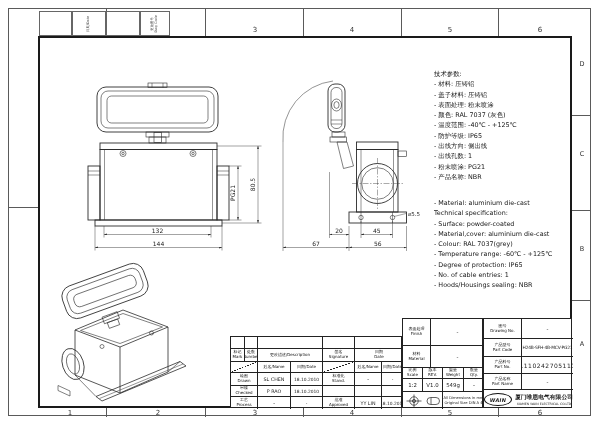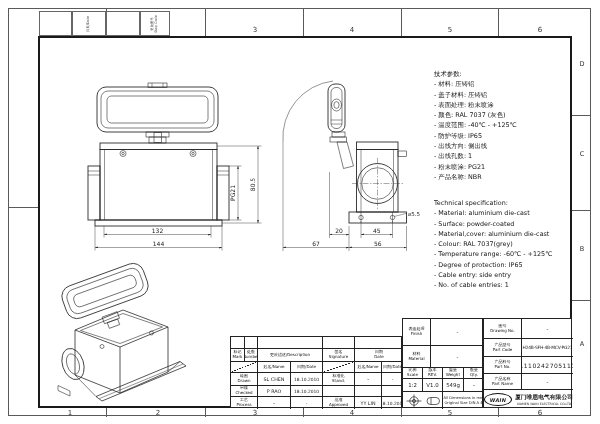--- a/index.html
+++ b/index.html
@@ -228,29 +228,29 @@
     <div>- 表面处理: 粉末喷涂</div>
     <div>- 颜色: RAL 7037 (灰色)</div>
     <div>- 温度范围: -40℃ - +125℃</div>
     <div>- 防护等级: IP65</div>
     <div>- 出线方向: 侧出线</div>
     <div>- 出线孔数: 1</div>
     <div>- 粉末喷涂: PG21</div>
     <div>- 产品名称: NBR</div>
   </div>
   <div class="specs" style="left:434px;top:198px">
+    <div>- Material: aluminium die-cast</div>
     <div>Technical specification:</div>
-    <div>- Material: aluminium die-cast</div>
     <div>- Surface: powder-coated</div>
     <div>- Material,cover: aluminium die-cast</div>
     <div>- Colour: RAL 7037(grey)</div>
     <div>- Temperature range: -60℃ - +125℃</div>
     <div>- Degree of protection: IP65</div>
-    <div>- Cable entry: side entry</div>
     <div>- No. of cable entries: 1</div>
+    <div>- Hoods/Housings sealing: NBR</div>
   </div>
 
   <div class="tb" style="left:230px;top:336px;width:172px;height:72px">
     <div class="cell" style="left:0;top:0;width:14px;height:12px"></div>
     <div class="cell" style="left:14px;top:0;width:13px;height:12px"></div>
     <div class="cell" style="left:27px;top:0;width:65px;height:12px"></div>
     <div class="cell" style="left:92px;top:0;width:32px;height:12px"></div>
     <div class="cell nr" style="left:124px;top:0;width:48px;height:12px"></div>
 
     <div class="cell" style="left:0;top:12px;width:14px;height:13px">

